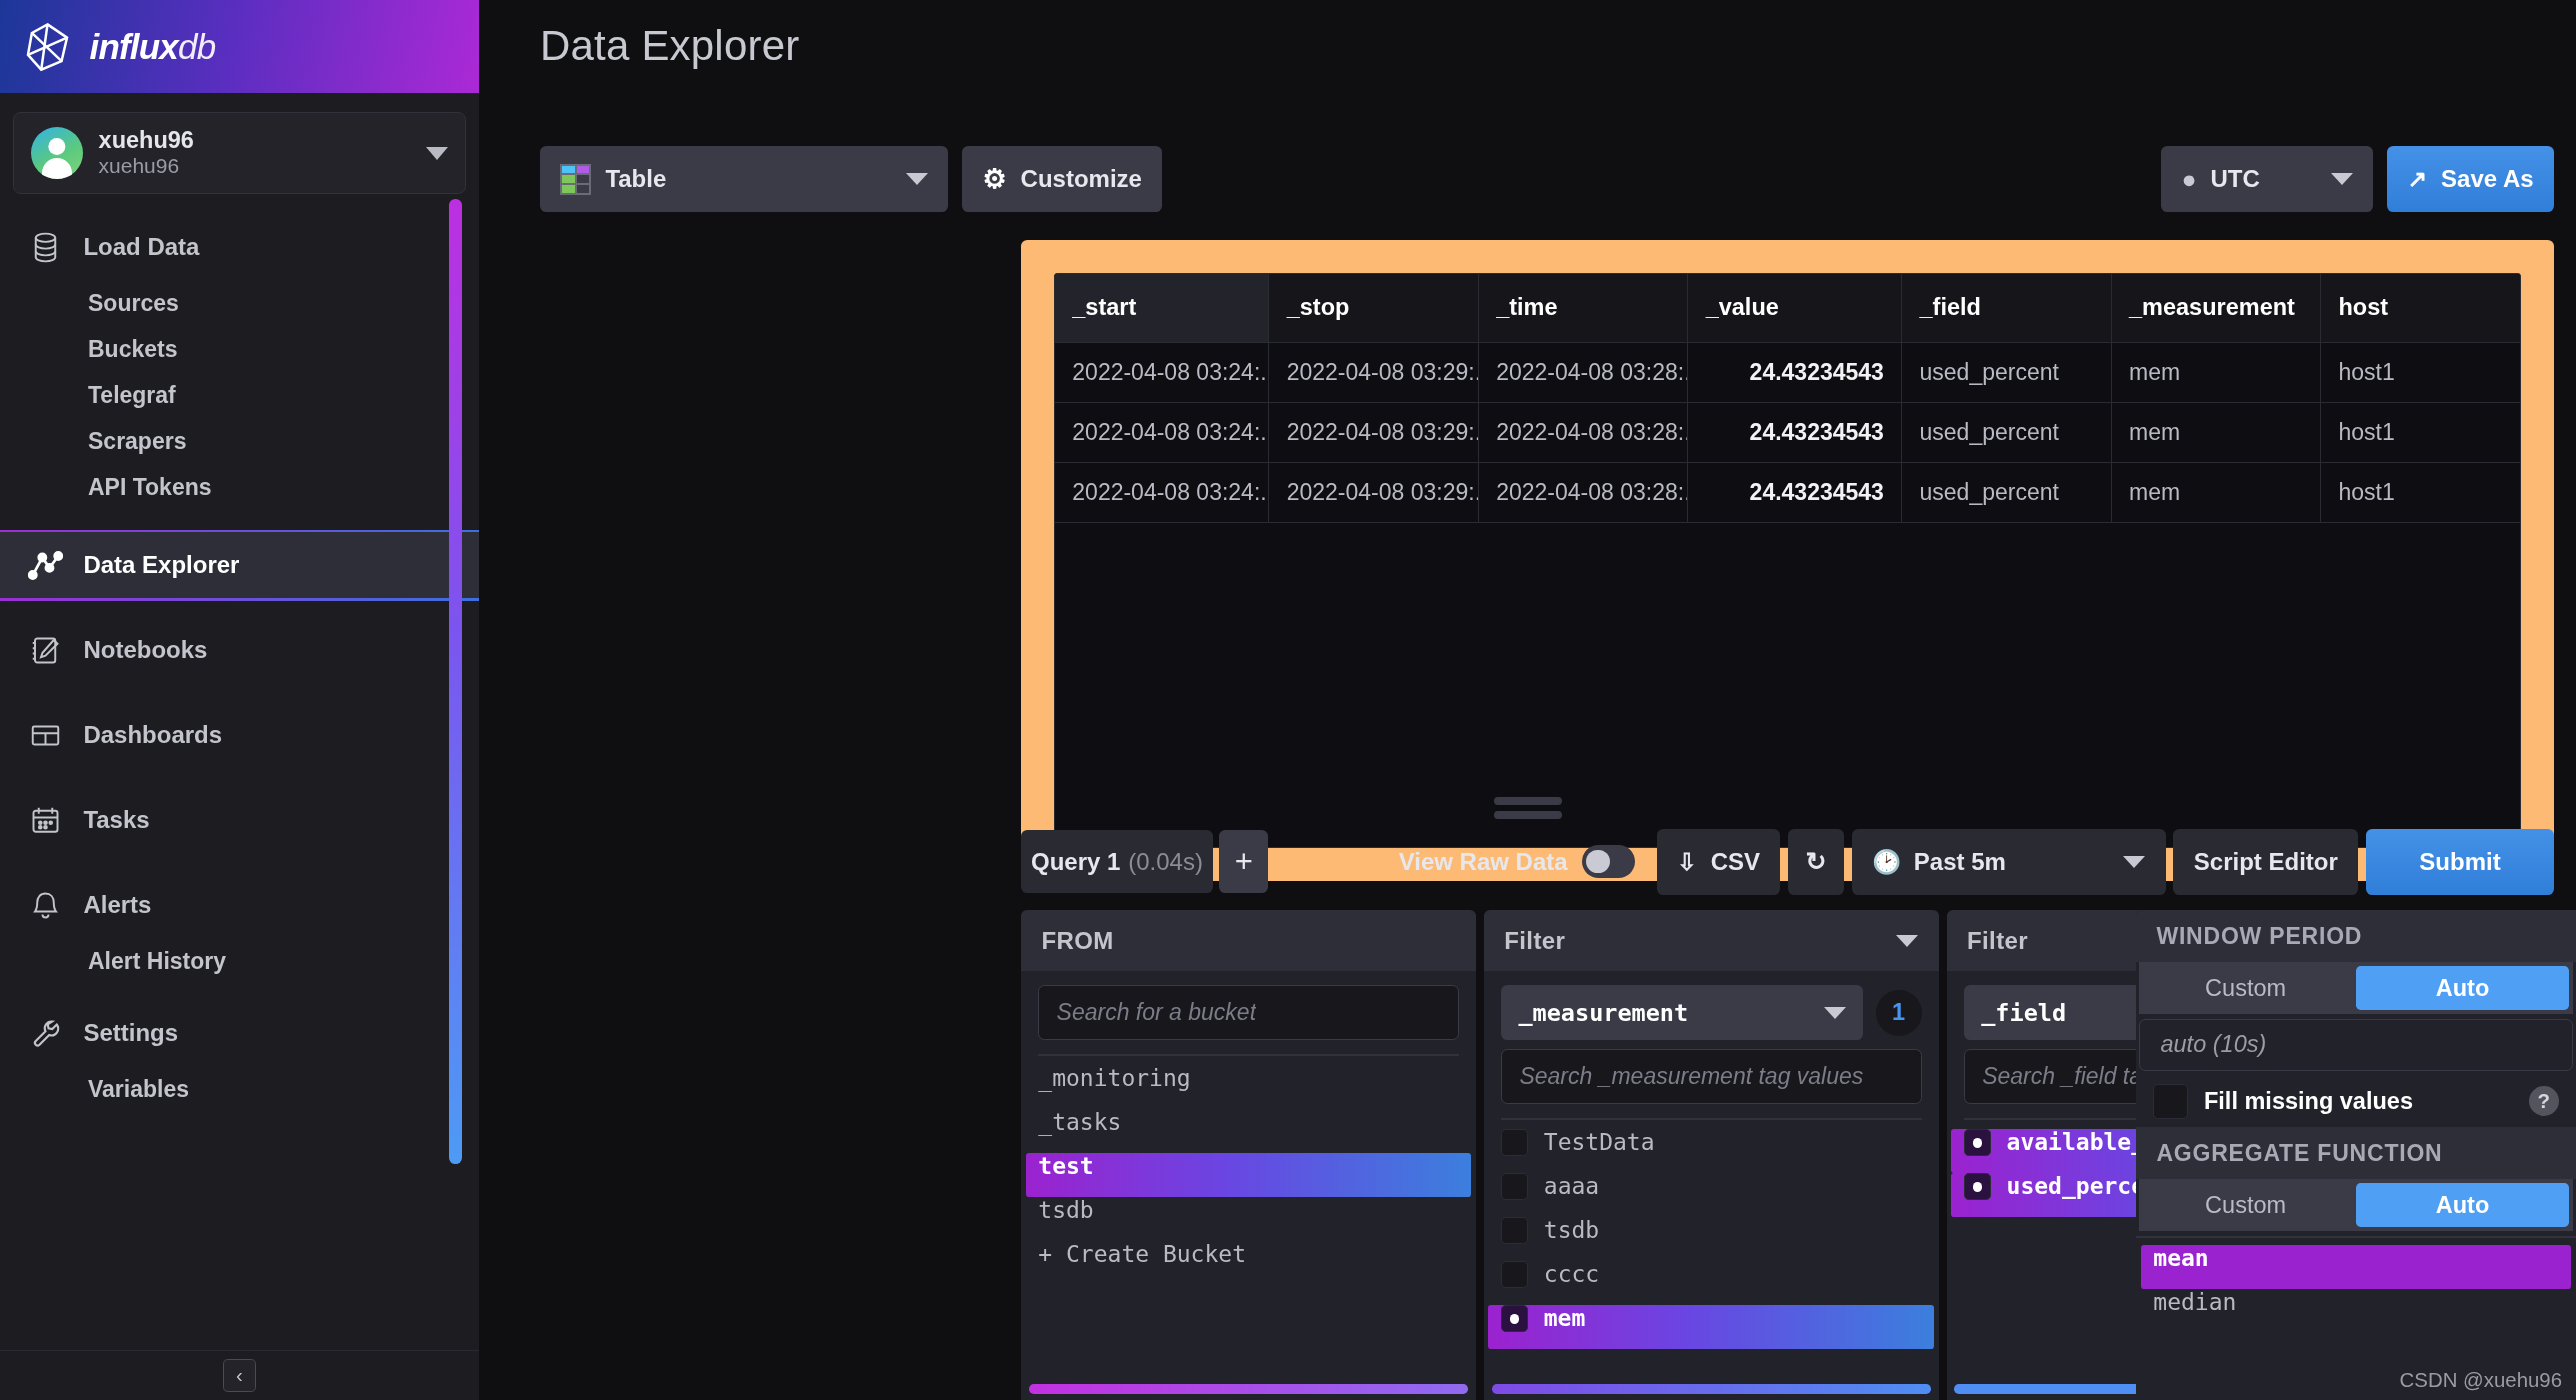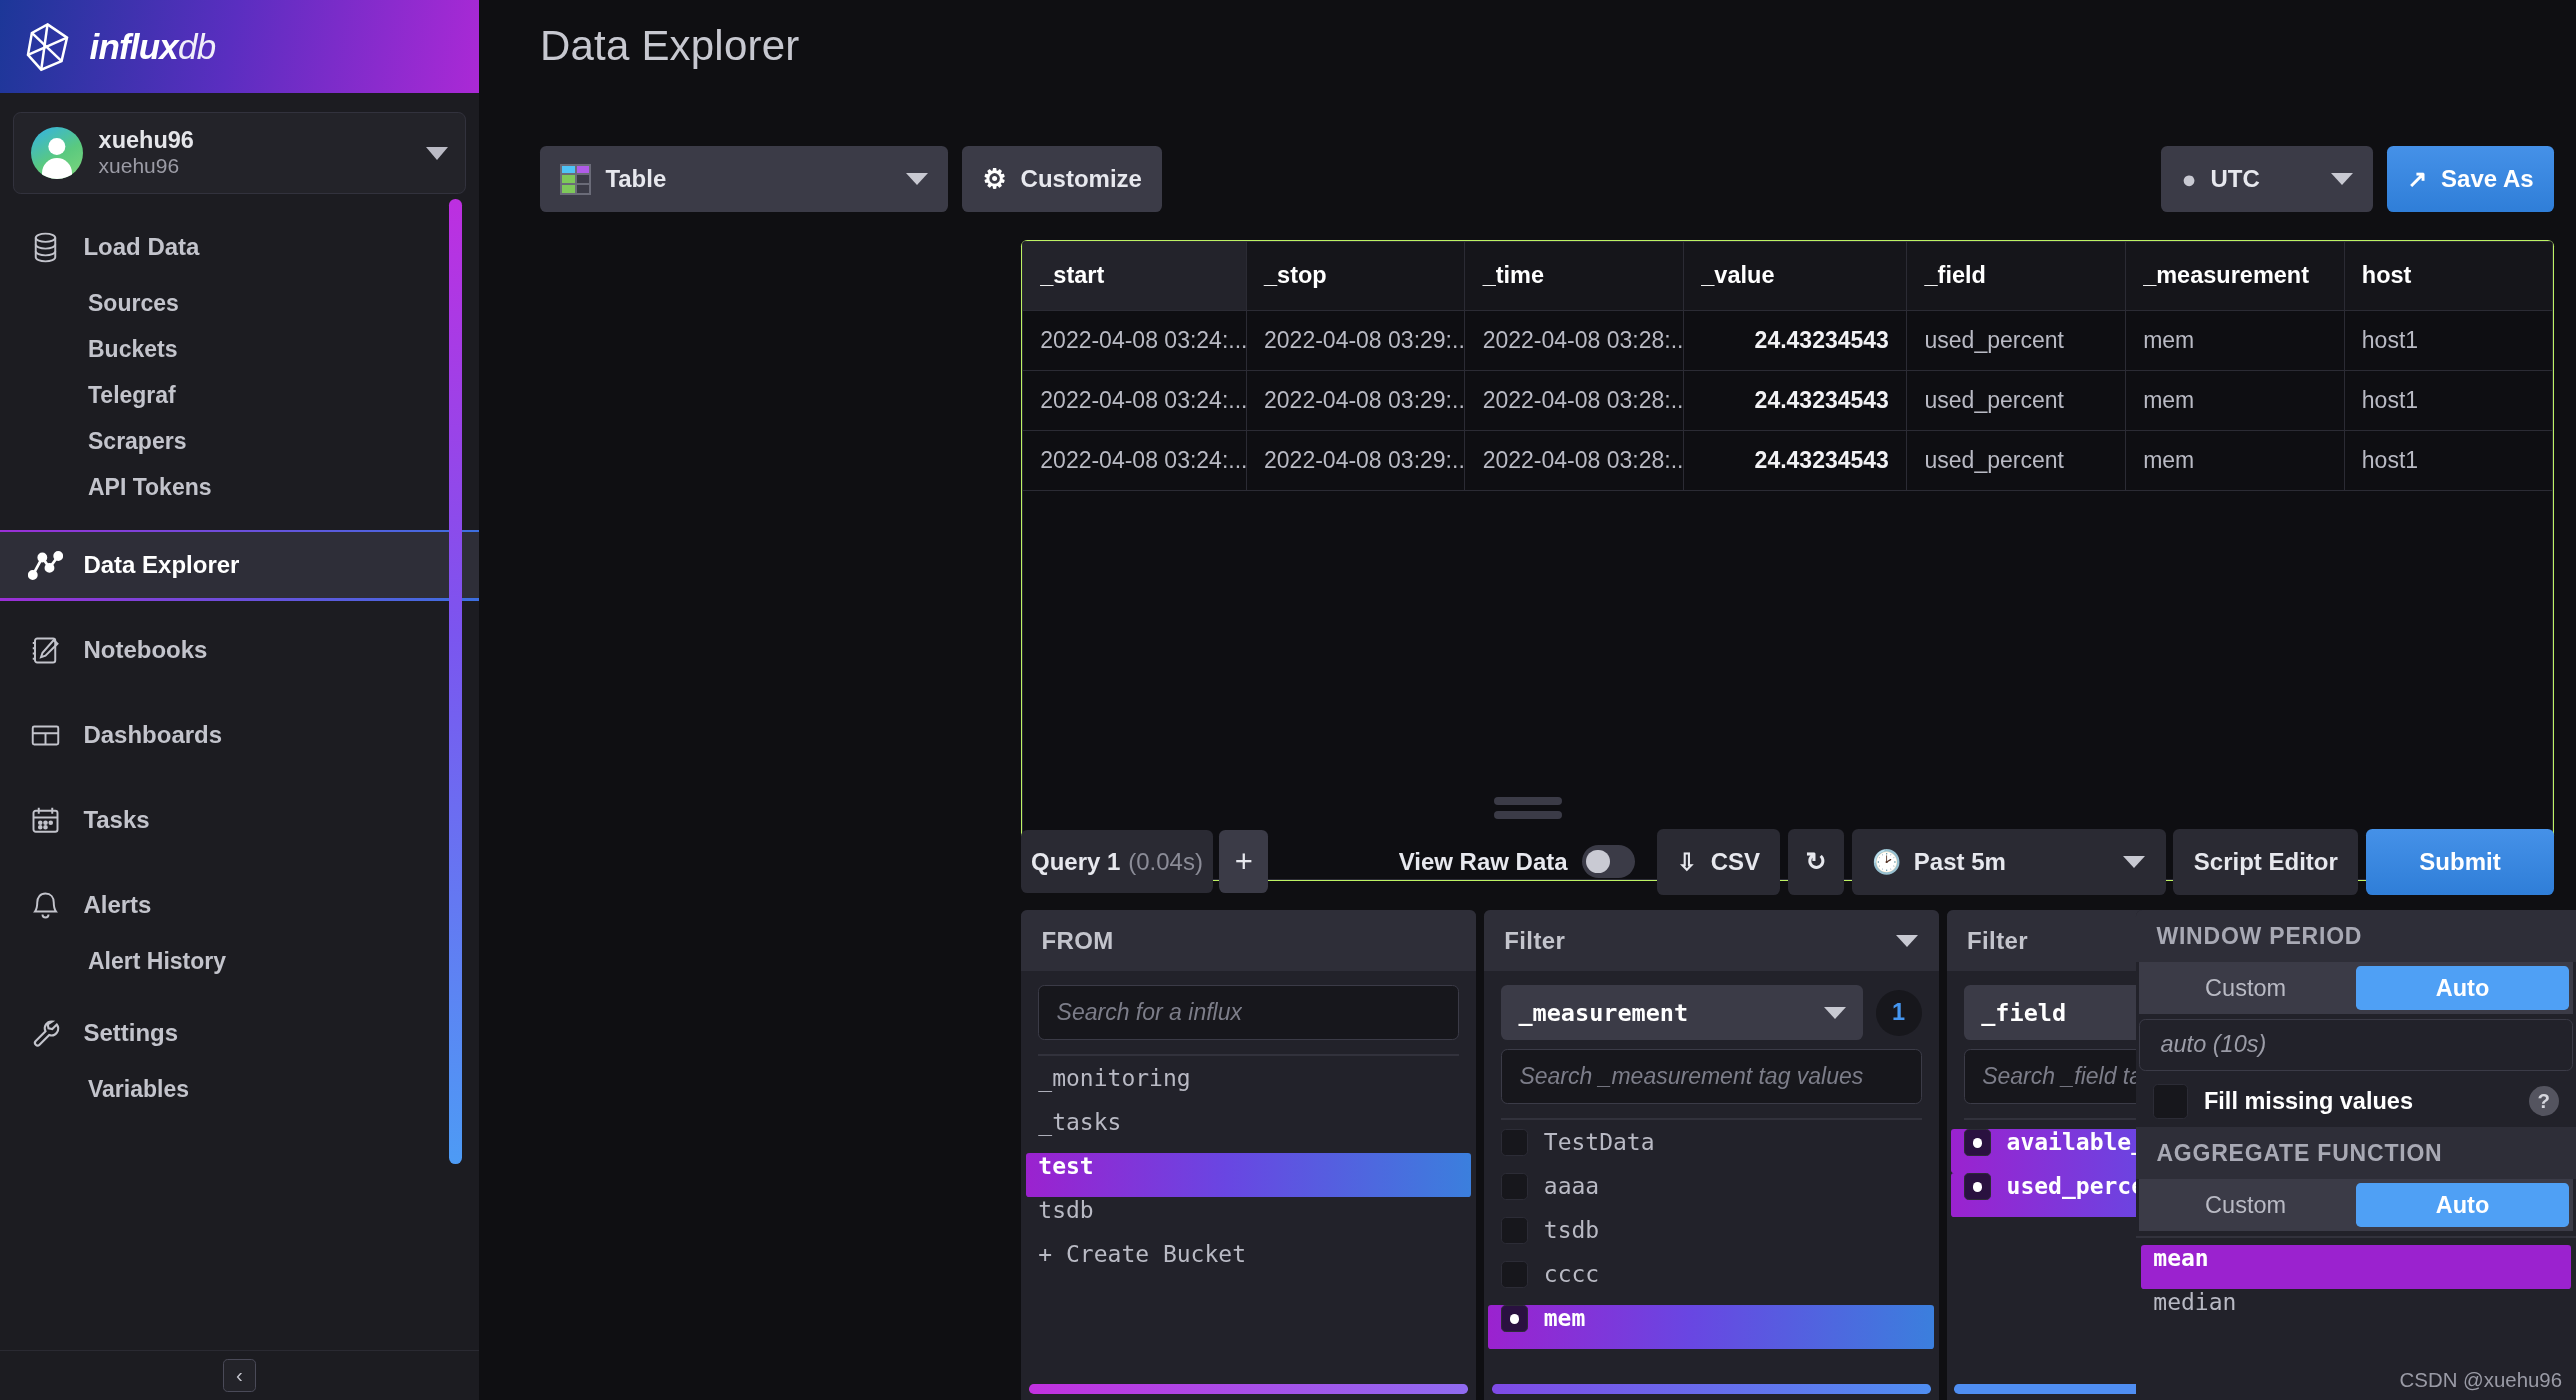--- a/index.html
+++ b/index.html
@@ -93,21 +93,21 @@
   .table-ico i:nth-child(3){background:#7ec85a;} .table-ico i:nth-child(4){background:transparent;}
   .table-ico i:nth-child(5){background:#7ec85a;} .table-ico i:nth-child(6){background:transparent;}
   .gear { font-size: 27px; color:#fff; }
   .utc-pin { color:#c8c9d2; font-size:25px; }
   .btn-primary { background: linear-gradient(180deg,#4591e8,#2f7ed8); color:#fff; }
   .save-ico { font-size:23.5px; }
 
   
   .results {
     position:absolute; left:542px; top:240px; right:22px; height: 641px;
-    background:#bef264; border-radius: 6.3px; padding: 1px;
+    background:#fdba74; border-radius: 6.3px; padding: 33px;
   }
   .tbl-wrap { width:100%; height: 100%; border:1.6px solid #2b2b34; border-radius:3.1px; overflow:hidden; background:#0e0e12; }
   table.data { width:100%; border-collapse: collapse; table-layout: fixed; }
   table.data th {
     text-align:left; font-size:23.5px; font-weight:700; color:#ffffff;
     padding: 20.4px 17.3px; height: 63px; border-right:1.6px solid #2b2b34; border-bottom:1.6px solid #2b2b34;
     background:#15151a; white-space:nowrap; overflow:hidden;
   }
   table.data th:first-child { background:#23232b; }
   table.data td {
@@ -452,21 +452,21 @@
     </div>
 
     <div class="builder">
 
       <div class="panel" style="width:455px;flex:0 0 455px">
         <div class="panel-head">
           <span class="ptitle">FROM</span>
         </div>
         <div class="panel-body">
           <div class="srch">
-            <span>Search for a influx</span>
+            <span>Search for a bucket</span>
           </div>
           <div class="divider"></div>
         </div>
         <div class="list">
           <div class="li">
               <span>_monitoring</span>
             </div>
           <div class="li">
               <span>_tasks</span>
             </div>

